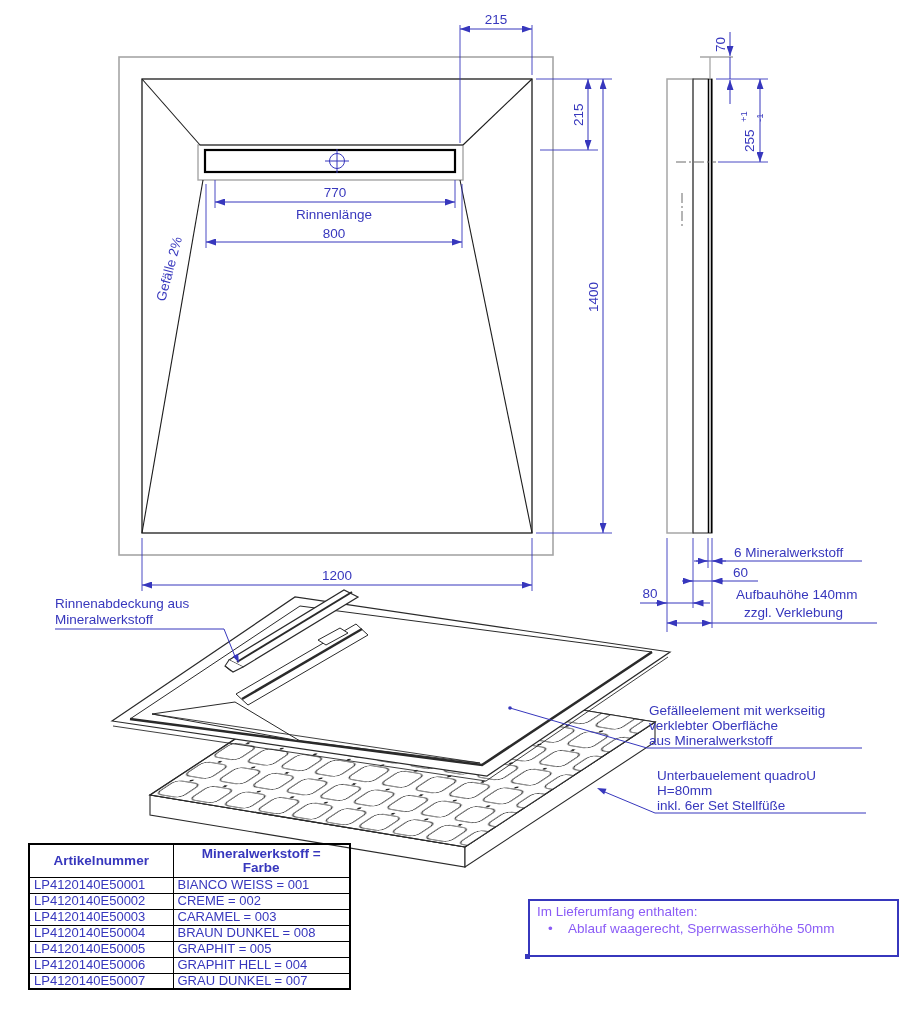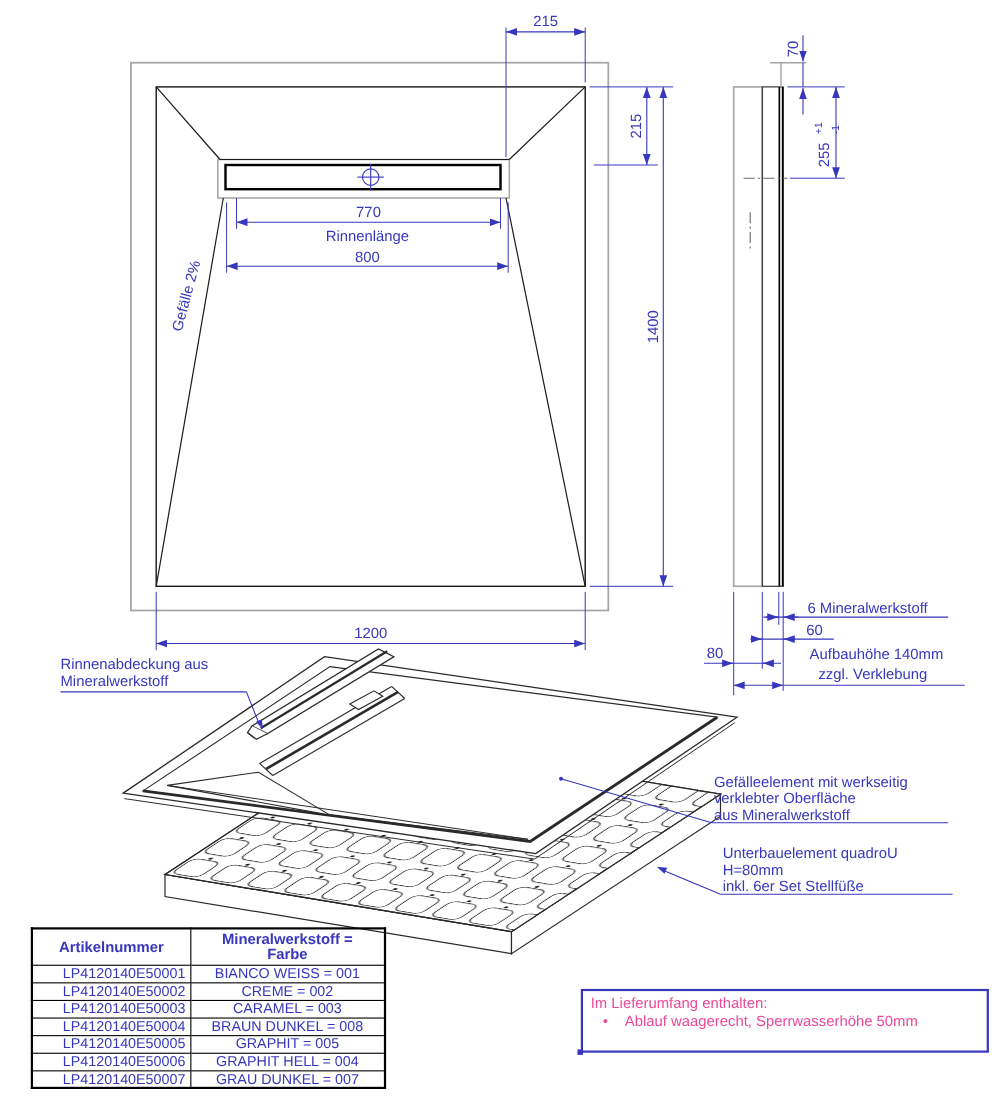--- a/index.html
+++ b/index.html
@@ -10,26 +10,26 @@
   
   .art-table { position: absolute; left: 28px; top: 843px; width: 321px;
                border-collapse: collapse; table-layout: fixed; }
   .art-table th, .art-table td { border: 1px solid #000; color: #3737bd;
                font-size: 13px; line-height: 1.05; padding: 0 4px; height: 16px;
                overflow: hidden; white-space: nowrap; margin-left: 17px; }
   .art-table { border: 2px solid #000; }
   .art-table th { font-weight: bold; font-size: 13.5px; height: 33px; text-align: center; }
   .art-table col.c1 { width: 144px; }
   .art-table col.c2 { width: 177px; }
-  .art-table td.num { text-align: right; }
-  .art-table td.farbe { text-align: center; }
+  .art-table td.num { text-align: left; }
+  .art-table td.farbe { text-align: left; }
 
   
   .scope-box { position: absolute; left: 528px; top: 899px; width: 371px; height: 58px;
-               border: 2px solid #3737bd; color: #ec4899; font-size: 13.5px;
+               border: 2px solid #3737bd; color: #8b5cf6; font-size: 13.5px;
                padding: 3px 6px 0 7px; line-height: 16.5px; }
   .scope-box .item-row { display: flex; }
   .scope-box .bullet { width: 31px; padding-left: 11px; }
   .scope-box .item-text { flex: 1; }
   .scope-box .item2 { padding-left: 31px; }
   .scope-anchor { position: absolute; left: 525px; top: 954px; width: 5px; height: 5px;
                background: #3737bd; }
 </style>
 </head>
 <body>

